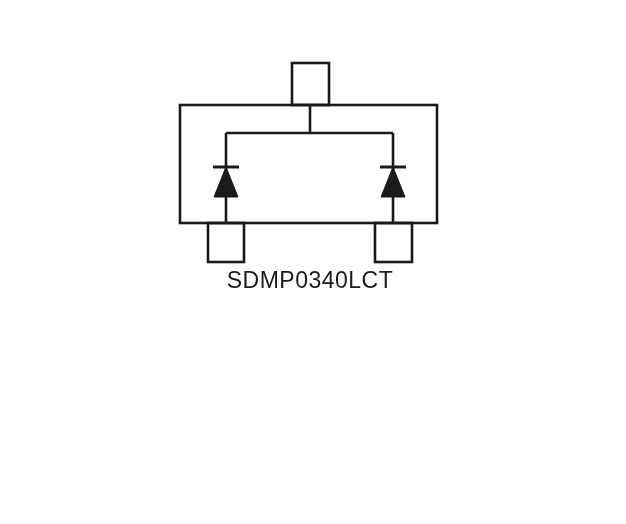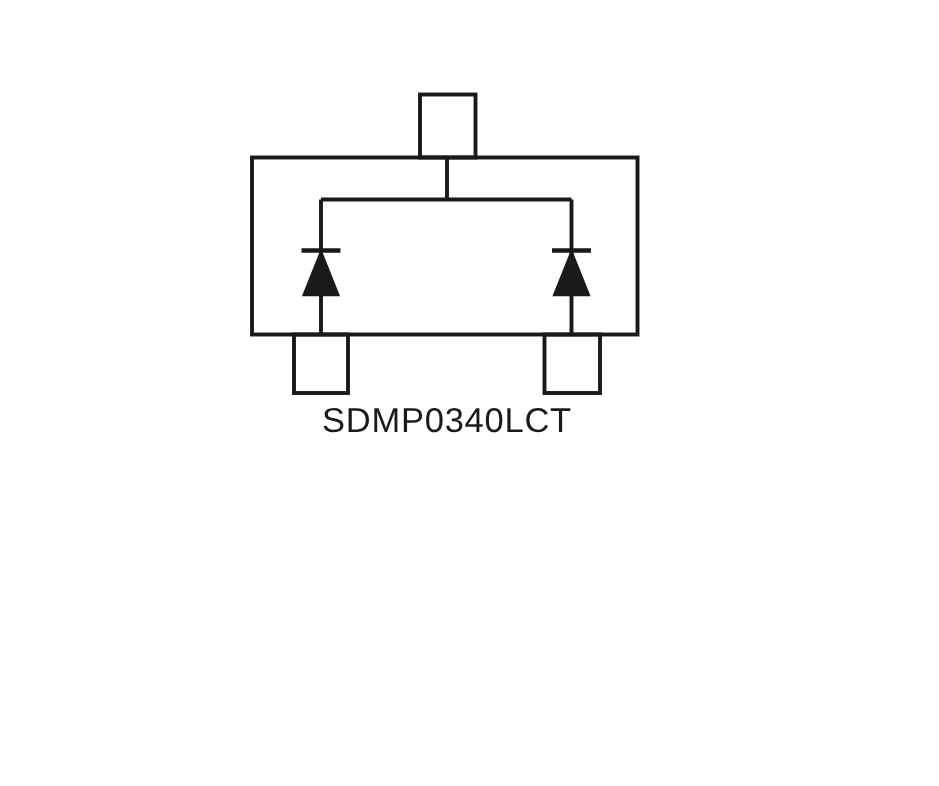--- a/index.html
+++ b/index.html
@@ -10,20 +10,21 @@
       width: 626px;
       height: 524px;
       background: #ffffff;
       font-family: "Liberation Sans", sans-serif;
       position: relative;
       overflow: hidden;
     }
     .diagram-stage {
       position: absolute;
       inset: 0;
+      margin-left: 12px;
     }
     svg {
       display: block;
     }
     .outline {
       fill: none;
       stroke: #1a1a1a;
       stroke-width: 2.6;
     }
     .wire {

